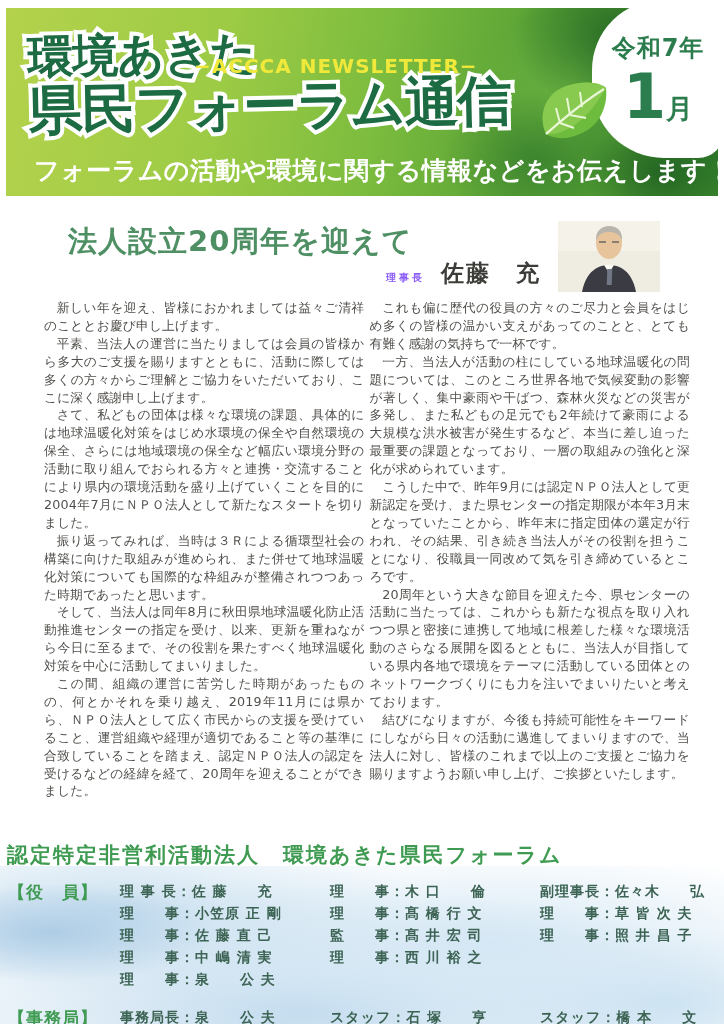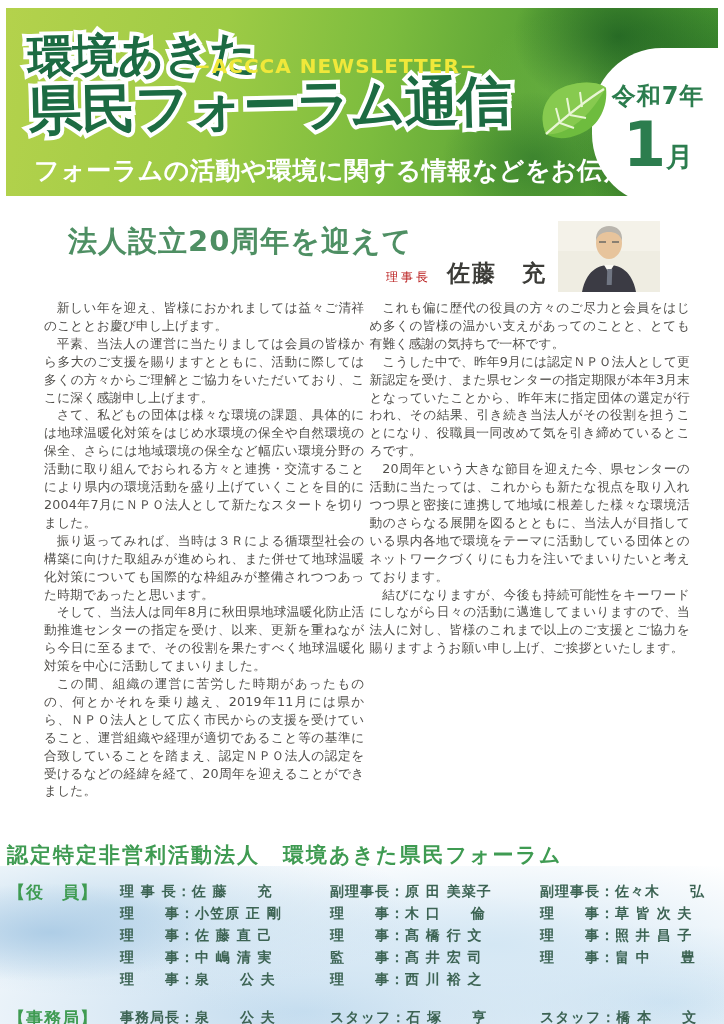--- a/index.html
+++ b/index.html
@@ -20,32 +20,32 @@
   .title-l1,.title-l2{font-weight:bold;color:var(--title-green);
     -webkit-text-stroke:8px #fff;paint-order:stroke fill;letter-spacing:-1px;line-height:1.06;}
   .title-l1{font-size:46px;}
   .title-l2{font-size:54px;}
   .accca{position:absolute;left:188px;top:46px;z-index:2;font-size:20px;font-weight:bold;
     color:var(--accent-yellow);letter-spacing:1px;white-space:nowrap;}
   .tagline{position:absolute;left:28px;bottom:9px;z-index:2;font-size:25px;font-weight:bold;
     color:#fff;letter-spacing:0.5px;white-space:nowrap;}
 
   .date-badge{position:absolute;right:0;top:0;width:132px;height:158px;background:#fff;z-index:3;
-    border-radius:70px 0 26px 72px;text-align:center;margin-top:48px;}
+    border-radius:70px 0 26px 72px;text-align:center;}
   .date-year{margin-top:32px;font-size:24px;font-weight:bold;color:var(--date-green);letter-spacing:1px;}
   .date-month{margin-top:2px;color:var(--date-green);font-weight:bold;line-height:1;text-align:center;}
   .date-month .num{font-size:62px;}
   .date-month .unit{font-size:27px;}
   .leaf-icon{position:absolute;left:536px;top:76px;z-index:4;}
 
   
   .headline{position:absolute;left:68px;top:222px;margin:0;font-size:29px;font-weight:bold;
     color:var(--headline-green);letter-spacing:1px;white-space:nowrap;}
   .byline{position:absolute;left:386px;top:258px;display:flex;align-items:baseline;gap:16px;}
-  .byline .role{font-size:12px;font-weight:normal;color:#b91c1c;letter-spacing:3px;}
+  .byline .role{font-size:10px;font-weight:bold;color:#8b5cf6;letter-spacing:3px;}
   .byline .name{font-size:23px;font-weight:bold;color:#3c3c38;letter-spacing:2px;text-align:right;}
   .portrait{position:absolute;left:558px;top:221px;width:102px;height:71px;overflow:hidden;background:#eeece1;}
 
   .columns{position:absolute;left:44px;top:299px;width:646px;display:flex;gap:5px;}
   .col{flex:1;}
   .col p{margin:0;font-size:12.7px;line-height:17.9px;color:var(--body-text);
     text-align:justify;text-indent:1em;letter-spacing:0.2px;}
 
   
   .org-name{position:absolute;left:0;top:834px;width:724px;margin:7px;text-align:left;
@@ -117,51 +117,50 @@
     <div class="col">
       <p>新しい年を迎え、皆様におかれましては益々ご清祥のこととお慶び申し上げます。</p>
       <p>平素、当法人の運営に当たりましては会員の皆様から多大のご支援を賜りますとともに、活動に際しては多くの方々からご理解とご協力をいただいており、ここに深く感謝申し上げます。</p>
       <p>さて、私どもの団体は様々な環境の課題、具体的には地球温暖化対策をはじめ水環境の保全や自然環境の保全、さらには地域環境の保全など幅広い環境分野の活動に取り組んでおられる方々と連携・交流することにより県内の環境活動を盛り上げていくことを目的に2004年7月にＮＰＯ法人として新たなスタートを切りました。</p>
       <p>振り返ってみれば、当時は３Ｒによる循環型社会の構築に向けた取組みが進められ、また併せて地球温暖化対策についても国際的な枠組みが整備されつつあった時期であったと思います。</p>
       <p>そして、当法人は同年8月に秋田県地球温暖化防止活動推進センターの指定を受け、以来、更新を重ねながら今日に至るまで、その役割を果たすべく地球温暖化対策を中心に活動してまいりました。</p>
       <p>この間、組織の運営に苦労した時期があったものの、何とかそれを乗り越え、2019年11月には県から、ＮＰＯ法人として広く市民からの支援を受けていること、運営組織や経理が適切であること等の基準に合致していることを踏まえ、認定ＮＰＯ法人の認定を受けるなどの経緯を経て、20周年を迎えることができました。</p>
     </div>
     <div class="col">
       <p>これも偏に歴代の役員の方々のご尽力と会員をはじめ多くの皆様の温かい支えがあってのことと、とても有難く感謝の気持ちで一杯です。</p>
+      <p>一方、当法人が活動の柱にしている地球温暖化の問題については、このところ世界各地で気候変動の影響が著しく、集中豪雨や干ばつ、森林火災などの災害が多発し、また私どもの足元でも2年続けて豪雨による大規模な洪水被害が発生するなど、本当に差し迫った最重要の課題となっており、一層の取組みの強化と深化が求められています。</p>
       <p>こうした中で、昨年9月には認定ＮＰＯ法人として更新認定を受け、また県センターの指定期限が本年3月末となっていたことから、昨年末に指定団体の選定が行われ、その結果、引き続き当法人がその役割を担うことになり、役職員一同改めて気を引き締めているところです。</p>
       <p>20周年という大きな節目を迎えた今、県センターの活動に当たっては、これからも新たな視点を取り入れつつ県と密接に連携して地域に根差した様々な環境活動のさらなる展開を図るとともに、当法人が目指している県内各地で環境をテーマに活動している団体とのネットワークづくりにも力を注いでまいりたいと考えております。</p>
       <p>結びになりますが、今後も持続可能性をキーワードにしながら日々の活動に邁進してまいりますので、当法人に対し、皆様のこれまで以上のご支援とご協力を賜りますようお願い申し上げ、ご挨拶といたします。</p>
     </div>
   </div>
 
   <h2 class="org-name">認定特定非営利活動法人　環境あきた県民フォーラム</h2>
   <div class="sky"></div>
 
   <div class="roster">
     <div class="roster-block officers">
       <div class="roster-label">【役　員】</div>
       <div class="roster-col">
         <div class="roster-line">理 事 長：佐 藤　　充</div>
         <div class="roster-line">理　　事：小笠原 正 剛</div>
         <div class="roster-line">理　　事：佐 藤 直 己</div>
         <div class="roster-line">理　　事：中 嶋 清 実</div>
         <div class="roster-line">理　　事：泉　　公 夫</div>
       </div>
       <div class="roster-col">
-        <div class="roster-line">副理事長：原 田 美菜子</div>
         <div class="roster-line">理　　事：木 口　　倫</div>
         <div class="roster-line">理　　事：髙 橋 行 文</div>
         <div class="roster-line">監　　事：髙 井 宏 司</div>
         <div class="roster-line">理　　事：西 川 裕 之</div>
       </div>
       <div class="roster-col">
         <div class="roster-line">副理事長：佐々木　　弘</div>
         <div class="roster-line">理　　事：草 皆 次 夫</div>
         <div class="roster-line">理　　事：照 井 昌 子</div>
-        <div class="roster-line">理　　事：畠 中　　豊</div>
       </div>
     </div>
 
     <div class="roster-block office">
       <div class="roster-label">【事務局】</div>
       <div class="roster-col">
         <div class="roster-line">事務局長：泉　　公 夫</div>
 
       </div>
       <div class="roster-col">

